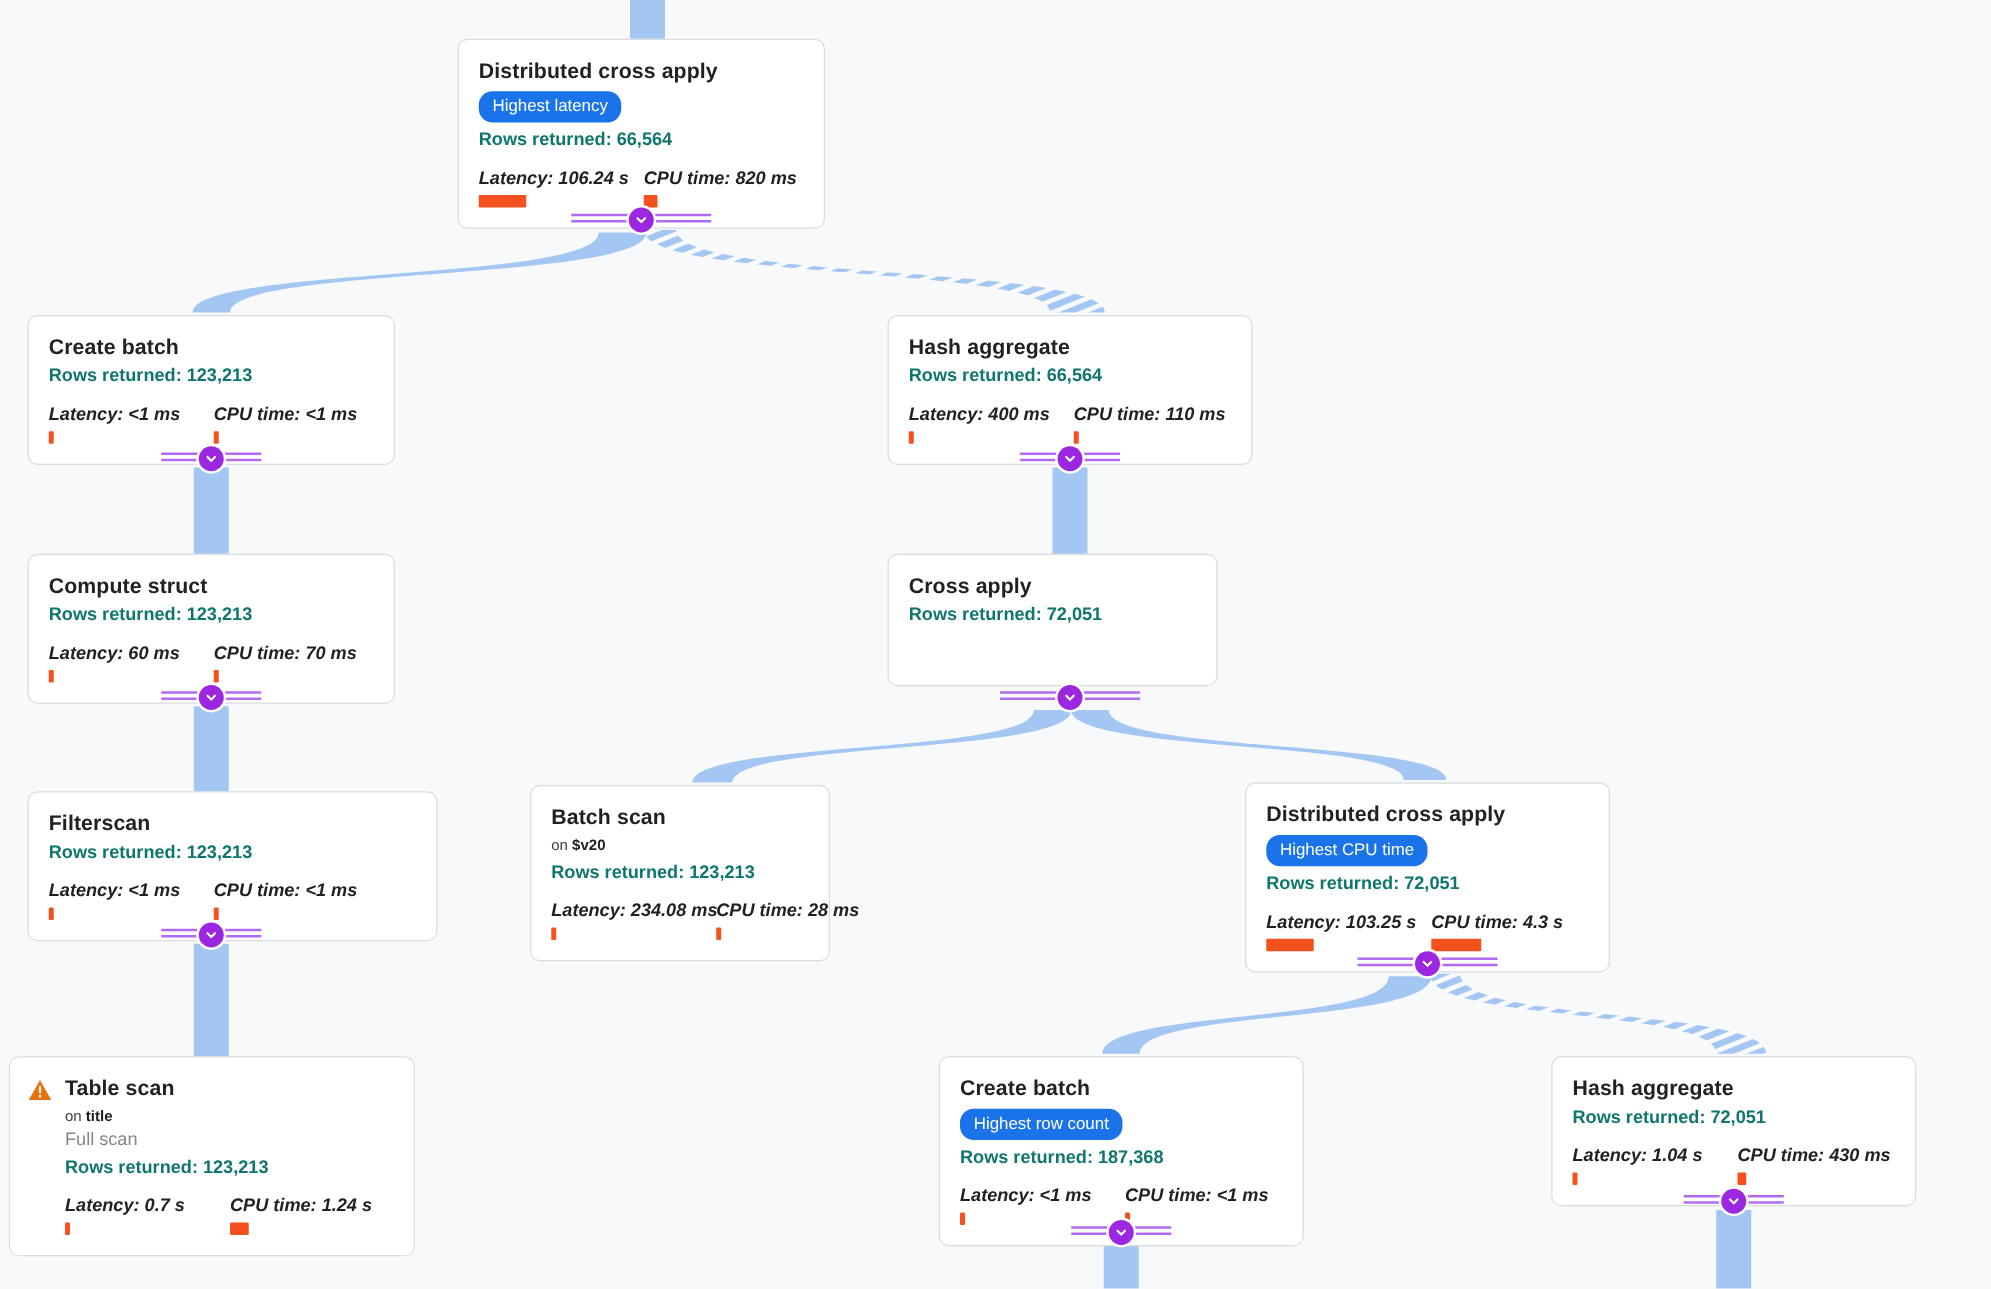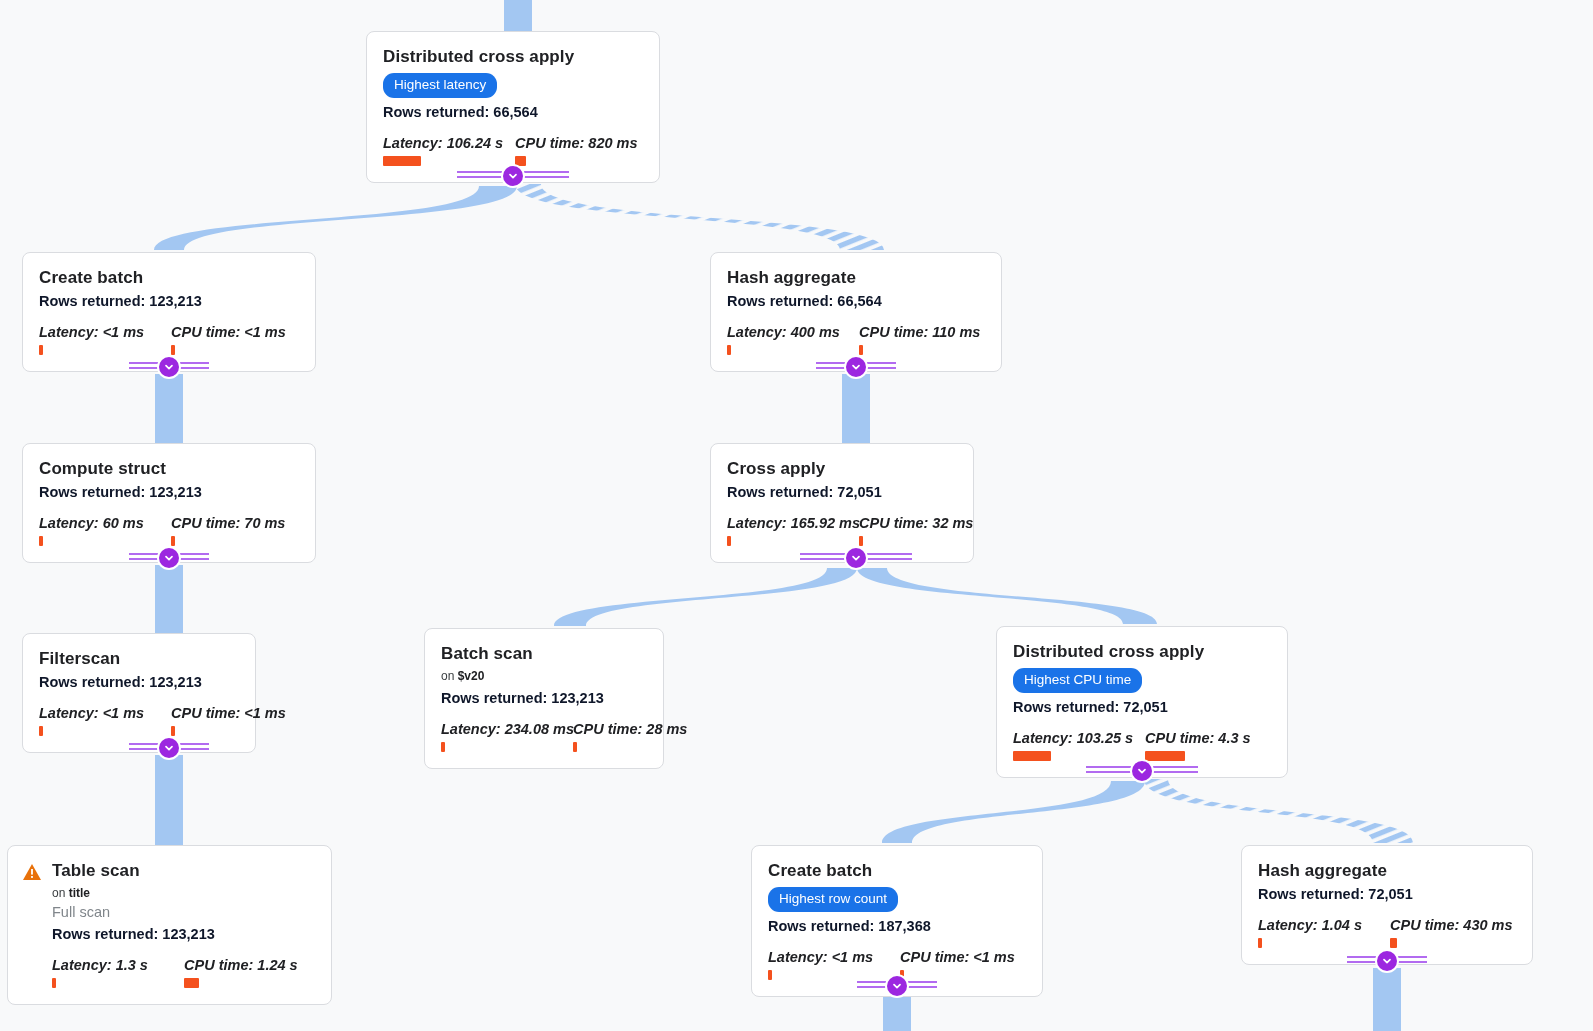--- a/index.html
+++ b/index.html
@@ -71,21 +71,21 @@
     font-size: 13.5px;
     line-height: 14px;
     padding: 5px 11px 6px 11px;
     border-radius: 11px;
     margin-top: 5px;
     margin-bottom: 2px;
   }
   .rows {
     font-size: 14.5px;
     font-weight: bold;
-    color: #0f172a;
+    color: #0f766e;
     line-height: 19px;
     margin-top: 3px;
   }
   .metrics {
     display: flex;
     flex-direction: row;
     margin-top: 13px;
   }
   .metric { flex: 0 0 auto; font-style: italic; }
   .metric.m0 { width: 132px; }
@@ -223,34 +223,24 @@
               </div>
             </div>
           </div>
         </div>
       </div>
       <div class="node" style="left: 710px; top: 443px; width: 264px; min-height: 106px;">
         <div class="node-inner">
           <div class="node-body">
             <div class="node-title">Cross apply</div>
             <div class="rows">Rows returned: 72,051</div>
-            <div class="metrics">
-              <div class="metric m0">
-                <div class="metric-label">Latency: 165.92 ms</div>
-                <div class="metric-bar" style="width: 4px; background: rgb(244, 81, 30);"></div>
-              </div>
-              <div class="metric">
-                <div class="metric-label">CPU time: 32 ms</div>
-                <div class="metric-bar" style="width: 4px; background: rgb(244, 81, 30);"></div>
-              </div>
-            </div>
-          </div>
-        </div>
-      </div>
-      <div class="node" style="left: 22px; top: 633px; width: 234px; min-height: 106px;">
+          </div>
+        </div>
+      </div>
+      <div class="node" style="left: 22px; top: 633px; width: 328px; min-height: 106px;">
         <div class="node-inner">
           <div class="node-body">
             <div class="node-title">Filterscan</div>
             <div class="rows">Rows returned: 123,213</div>
             <div class="metrics">
               <div class="metric m0">
                 <div class="metric-label">Latency: &lt;1 ms</div>
                 <div class="metric-bar" style="width: 4px; background: rgb(244, 81, 30);"></div>
               </div>
               <div class="metric">
@@ -301,21 +291,21 @@
               <rect x="9.1" y="6" width="1.8" height="5.6" fill="#ffffff"></rect>
               <rect x="9.1" y="13" width="1.8" height="1.9" fill="#ffffff"></rect>
             </svg></span>
           <div class="node-body">
             <div class="node-title">Table scan</div>
             <div class="node-sub">on <b>title</b></div>
             <div class="node-scan">Full scan</div>
             <div class="rows">Rows returned: 123,213</div>
             <div class="metrics">
               <div class="metric m0">
-                <div class="metric-label">Latency: 1.3 s</div>
+                <div class="metric-label">Latency: 0.7 s</div>
                 <div class="metric-bar" style="width: 4px; background: rgb(244, 81, 30);"></div>
               </div>
               <div class="metric">
                 <div class="metric-label">CPU time: 1.24 s</div>
                 <div class="metric-bar" style="width: 15px; background: rgb(244, 81, 30);"></div>
               </div>
             </div>
           </div>
         </div>
       </div>

